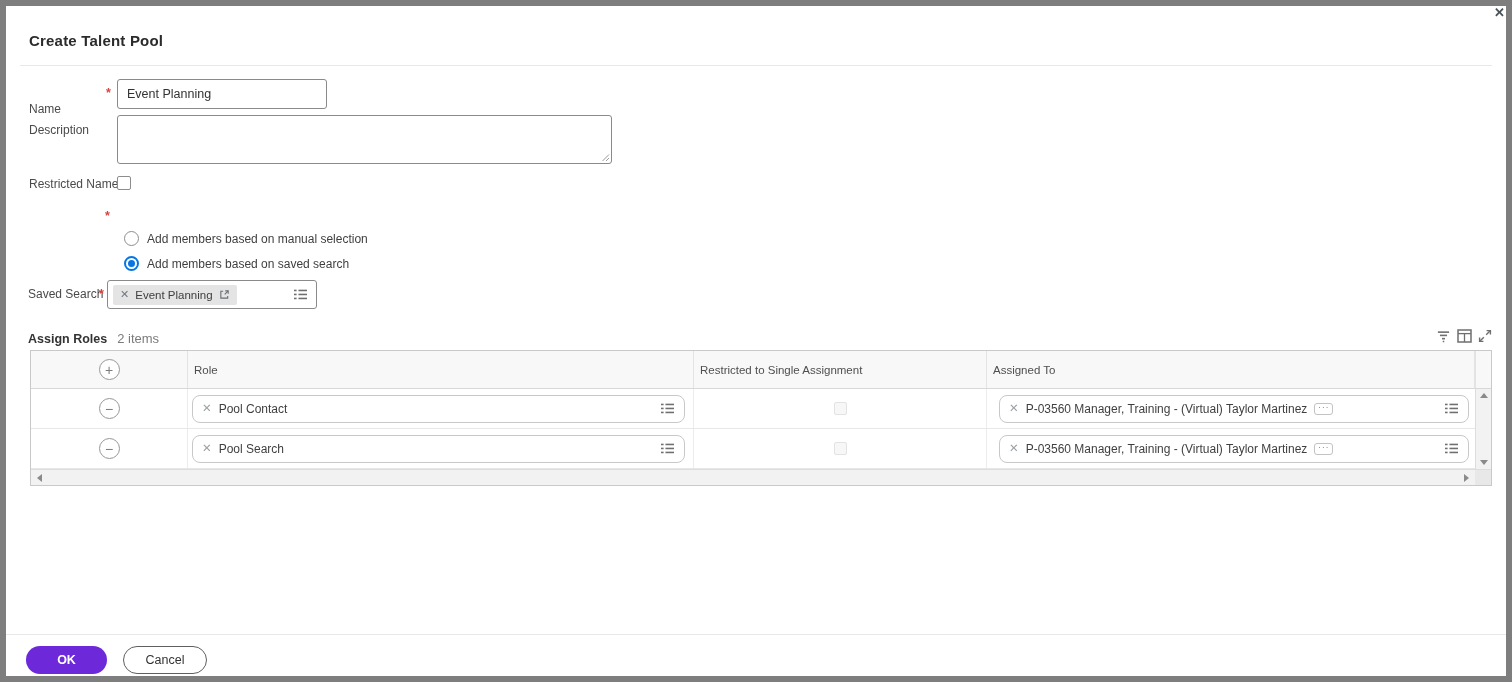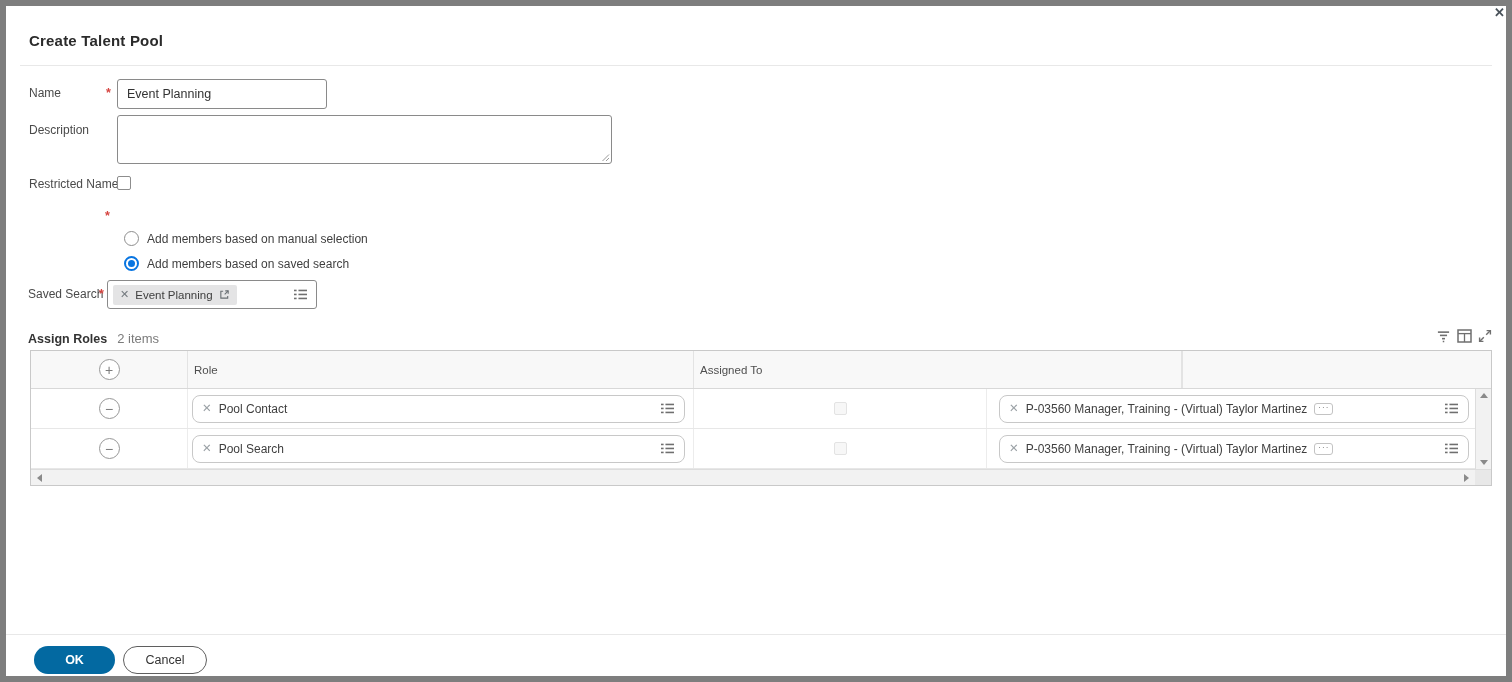--- a/index.html
+++ b/index.html
@@ -150,40 +150,40 @@
   .tri-down { width:0; height:0; border-left:4px solid transparent; border-right:4px solid transparent; border-top:5px solid #8a8a8a; }
   .tri-left { width:0; height:0; border-top:4px solid transparent; border-bottom:4px solid transparent; border-right:5px solid #8a8a8a; }
   .tri-right{ width:0; height:0; border-top:4px solid transparent; border-bottom:4px solid transparent; border-left:5px solid #8a8a8a; }
   .footer-divider { position: absolute; top: 628px; left: 0; right: 0; height: 1px; background: #e8e8e8; }
   .btn {
     position: absolute; top: 640px; height: 28px; border-radius: 14px;
     display: flex; align-items: center; justify-content: center;
     font-size: 12.5px; cursor: pointer; font-family: "Liberation Sans", sans-serif;
   }
   .btn-primary {
-    left: 28px; width: 81px; background: #0369a1; color: #fff;
+    left: 20px; width: 81px; background: #6d28d9; color: #fff;
     font-weight: bold; border: none;
   }
   .btn-secondary {
     left: 117px; width: 84px; background: #fff; color: #333;
     border: 1px solid #5f5f5f;
   }
   svg { display: block; }
 </style>
 </head>
 <body>
 
 <div class="page">
 
   <span class="close-x">✕</span>
 
   <div class="dialog-title">Create Talent Pool</div>
   <div class="header-divider"></div>
 
-  <div class="field-label" style="left:23px; top:80px;">Name</div>
+  <div class="field-label" style="left:23px; top:96px;">Name</div>
   <span class="req-star" style="left:100px; top:80px;">*</span>
   <input class="text-input" type="text" value="Event Planning" style="">
 
   <div class="field-label" style="left:23px; top:117px;">Description</div>
   <div class="desc-area">
     <span class="resize-glyph">
       <svg width="10" height="10" viewBox="0 0 10 10">
         <path d="M2.5 9 L9 2.5 M6 9 L9 6" stroke="#9a9a9a" stroke-width="1" fill="none"></path>
       </svg>
     </span>
@@ -263,20 +263,21 @@
   </div>
 
   <div class="wd-table">
     <div class="t-row thead">
       <div class="th c1">
         <span class="circle-btn">
           <span>+</span>
         </span>
       </div>
       <div class="th c2">Role</div>
+      <div class="th c3">Restricted to Single Assignment</div>
       <div class="th c4">Assigned To</div>
       <div class="th c5" style="border-left:1px solid #e3e3e3;"></div>
     </div>
 
     <div style="display:flex;">
       <div style="width:1444px;">
 
         <div class="t-row tr">
           <div class="td c1">
             <span class="circle-btn">

